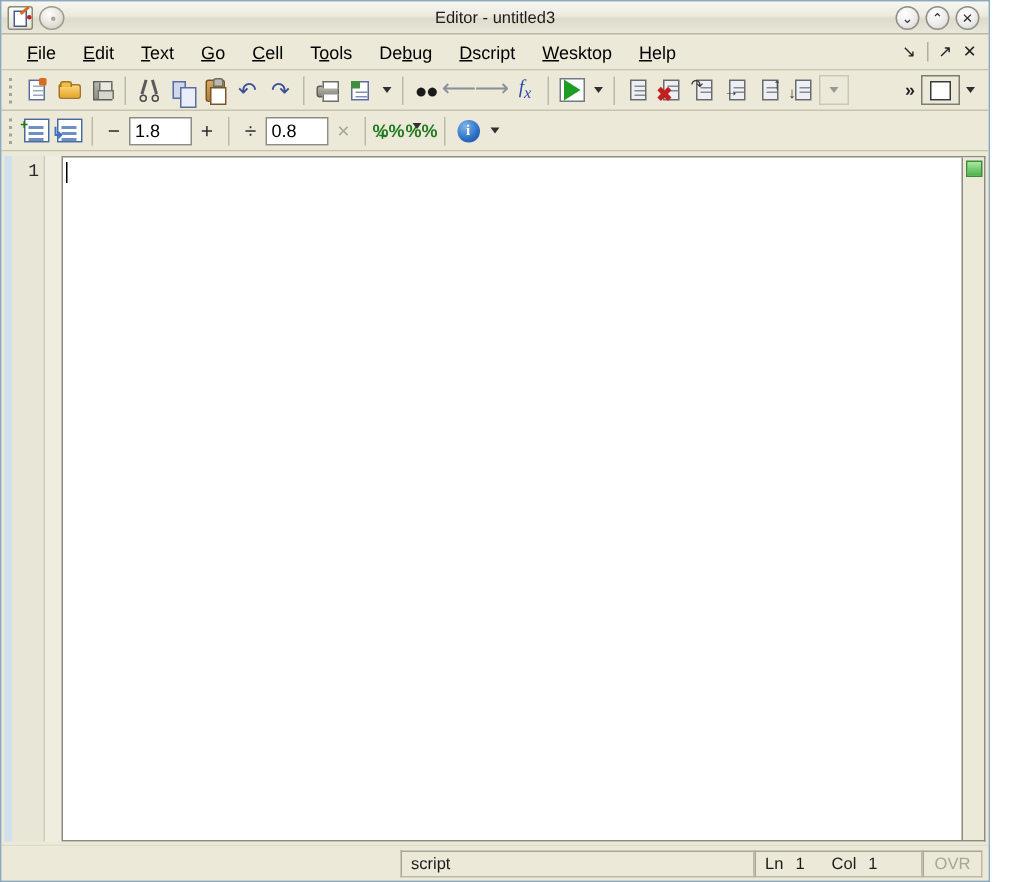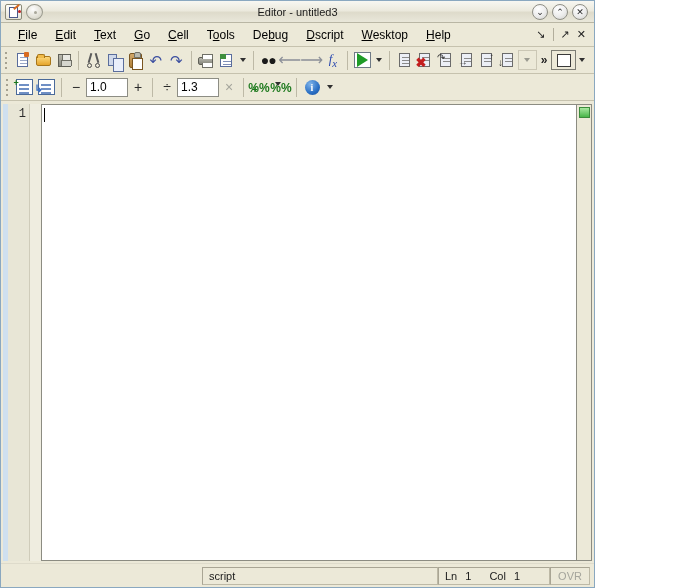--- a/index.html
+++ b/index.html
@@ -3,21 +3,21 @@
 <meta charset="utf-8">
 <style>
   * { box-sizing: border-box; }
   html, body {
     margin: 0; padding: 0;
     background: #ffffff;
     font-family: "Liberation Sans", sans-serif;
   }
   #app {
     position: relative;
-    width: 595px; height: 588px;
+    width: 660px; height: 588px;
     background: #ece9d8;
     overflow: hidden;
     border: 1px solid #8aa8c0;
   }
 
   
   .titlebar {
     position: relative;
     height: 22px;
     background: linear-gradient(to bottom, #f7f7f2 0%, #eceade 45%, #dedbcb 55%, #e9e7da 100%);
@@ -571,27 +571,27 @@
         <span class="row" style="top:4px"></span>
           <span class="row" style="top:8px"></span>
           <span class="row" style="top:12px"></span>
         <span class="plus" style="left:-4px;top:3px;color:#3a6fc4;font-size:10px;">↳</span>
       </span>
     </div>
 
     <span class="tsep"></span>
 
     <span class="op">−</span>
-    <div class="numfield">1.0</div>
+    <div class="numfield">1.8</div>
     <span class="op">+</span>
 
     <span class="tsep"></span>
 
     <span class="op">÷</span>
-    <div class="numfield">1.3</div>
+    <div class="numfield">0.8</div>
     <span class="op dim">×</span>
 
     <span class="tsep"></span>
 
     <div class="tbtn">
       <span style="position:relative;">
         <span class="pct">%%</span>
         <span style="position:absolute;left:4px;top:7px;font-size:9px;color:#1a7a1a;font-weight:bold;">+</span>
       </span>
     </div>

